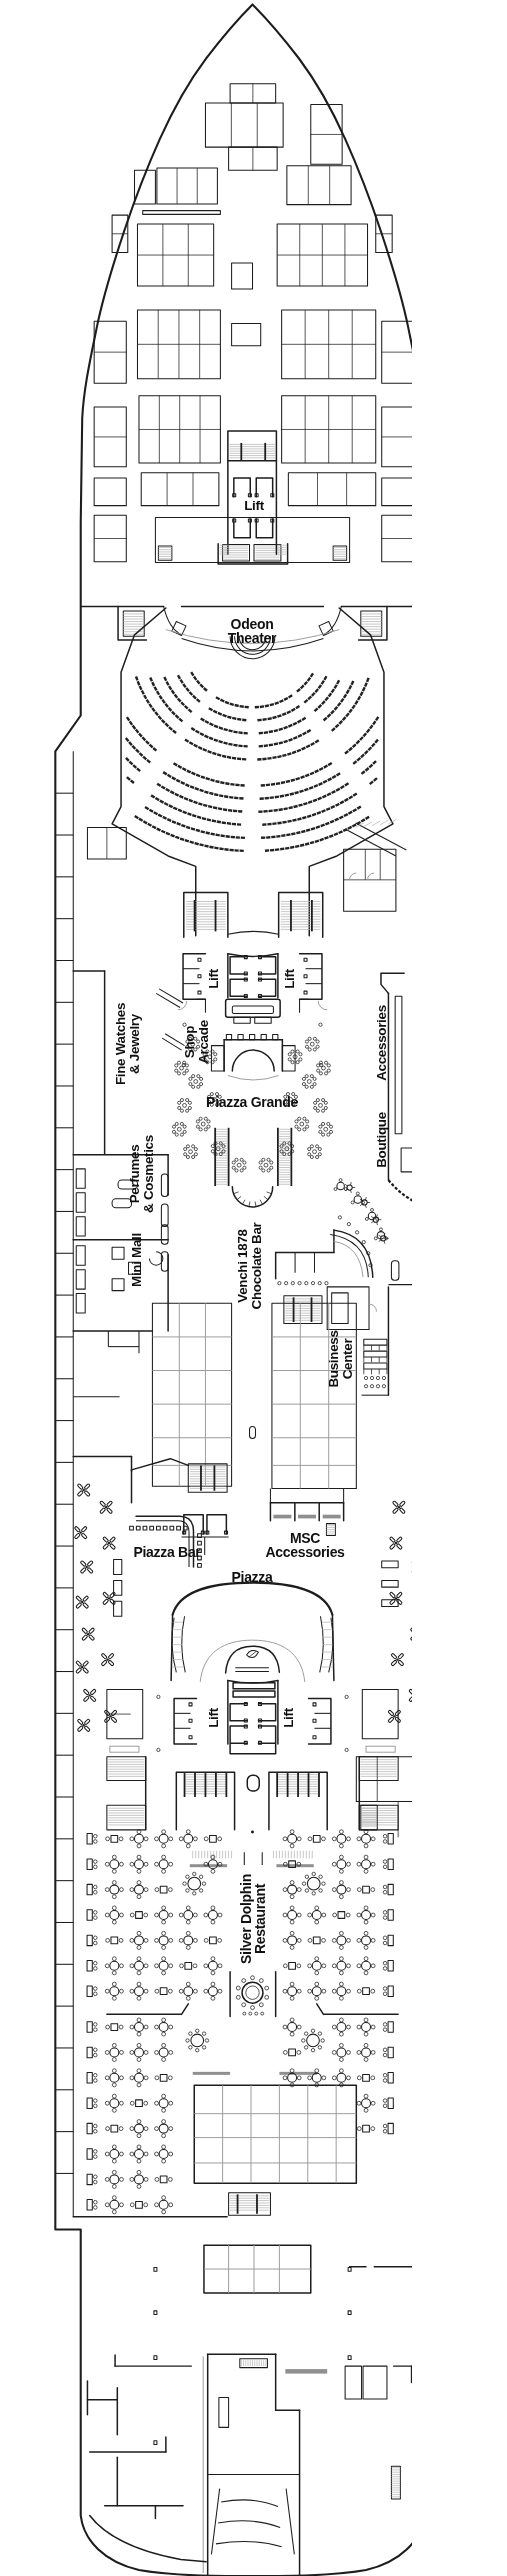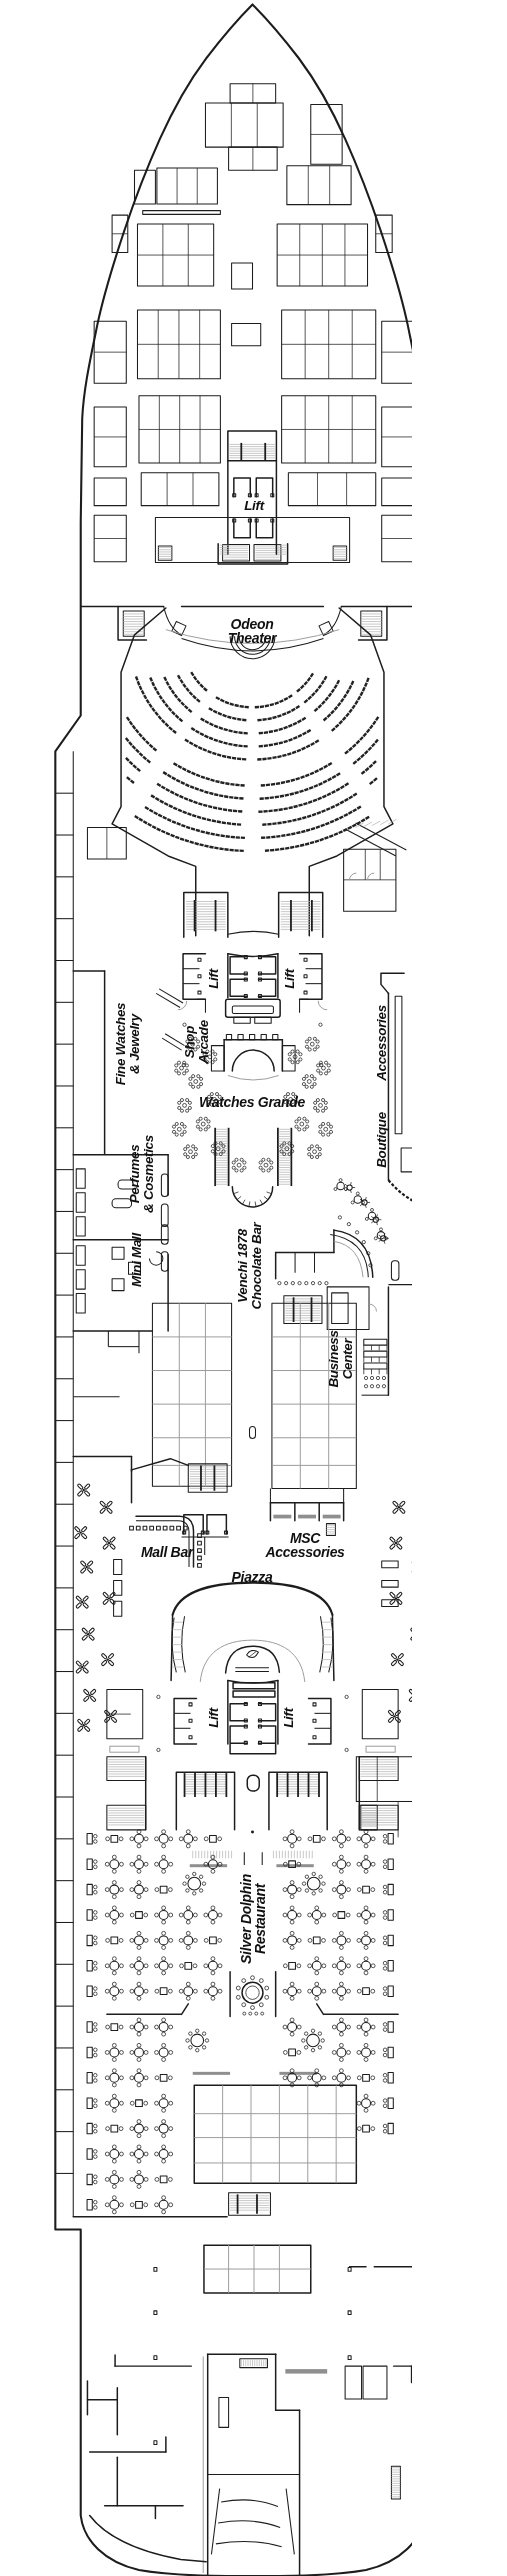--- a/index.html
+++ b/index.html
@@ -1,17 +1,17 @@
 <!DOCTYPE html>
 <html style="font-size:12px"><head>
 <meta charset="utf-8">
 <style>
   html,body{margin:0;padding:0;background:#fff;}
   #page{position:relative;width:412px;height:2576px;background:#fff;overflow:hidden;
-        font-family:"Liberation Sans",sans-serif;font-style:italic;}
+        font-family:"Liberation Sans",sans-serif;}
   #plan{position:absolute;left:0;top:0;}
   .lbl{position:absolute;font-family:"Liberation Sans",sans-serif;font-weight:700;color:#111;
        text-align:center;line-height:1.02;letter-spacing:-0.3px;white-space:pre-line;
        transform:translate(-50%,-50%);}
   .rot{transform:translate(-50%,-50%) rotate(-90deg);}
   .s18{font-size:13.4px}.s19{font-size:14px}.s20{font-size:14px}
   
   .w3{fill:none;stroke:#1d1d1d;stroke-width:2.8;stroke-linejoin:round;stroke-linecap:round}
   .w2{fill:none;stroke:#1d1d1d;stroke-width:2;stroke-linejoin:round;stroke-linecap:round}
   .w15{fill:none;stroke:#1d1d1d;stroke-width:1.4;stroke-linejoin:round}
@@ -2314,30 +2314,30 @@
   <div class="lbl s18" style="left:254px;top:506px">Lift</div>
   <div class="lbl s20" style="left:252px;top:631px">Odeon
 Theater</div>
   <div class="lbl s18 rot" style="left:214px;top:979px">Lift</div>
   <div class="lbl s18 rot" style="left:290px;top:979px">Lift</div>
   <div class="lbl s18 rot" style="left:128px;top:1044px">Fine Watches
 &amp; Jewelry</div>
   <div class="lbl s18 rot" style="left:197px;top:1042px">Shop
 Arcade</div>
   <div class="lbl s18 rot" style="left:382px;top:1043px">Accessories</div>
-  <div class="lbl s20" style="left:252px;top:1102px">Watches Grande</div>
+  <div class="lbl s20" style="left:252px;top:1102px">Piazza Grande</div>
   <div class="lbl s18 rot" style="left:382px;top:1140px">Boutique</div>
   <div class="lbl s18 rot" style="left:142px;top:1174px">Perfumes
 &amp; Cosmetics</div>
   <div class="lbl s18 rot" style="left:137px;top:1260px">Mini Mall</div>
   <div class="lbl s18 rot" style="left:250px;top:1266px">Venchi 1878
 Chocolate Bar</div>
   <div class="lbl s18 rot" style="left:341px;top:1359px">Business
 Center</div>
-  <div class="lbl s19" style="left:167px;top:1552px">Mall Bar</div>
+  <div class="lbl s19" style="left:167px;top:1552px">Piazza Bar</div>
   <div class="lbl s19" style="left:305px;top:1545px">MSC
 Accessories</div>
   <div class="lbl s20" style="left:252px;top:1577px">Piazza</div>
   <div class="lbl s18 rot" style="left:214px;top:1718px">Lift</div>
   <div class="lbl s18 rot" style="left:289px;top:1718px">Lift</div>
   <div class="lbl s19 rot" style="left:253px;top:1919px">Silver Dolphin
 Restaurant</div>
 </div>
 
 

